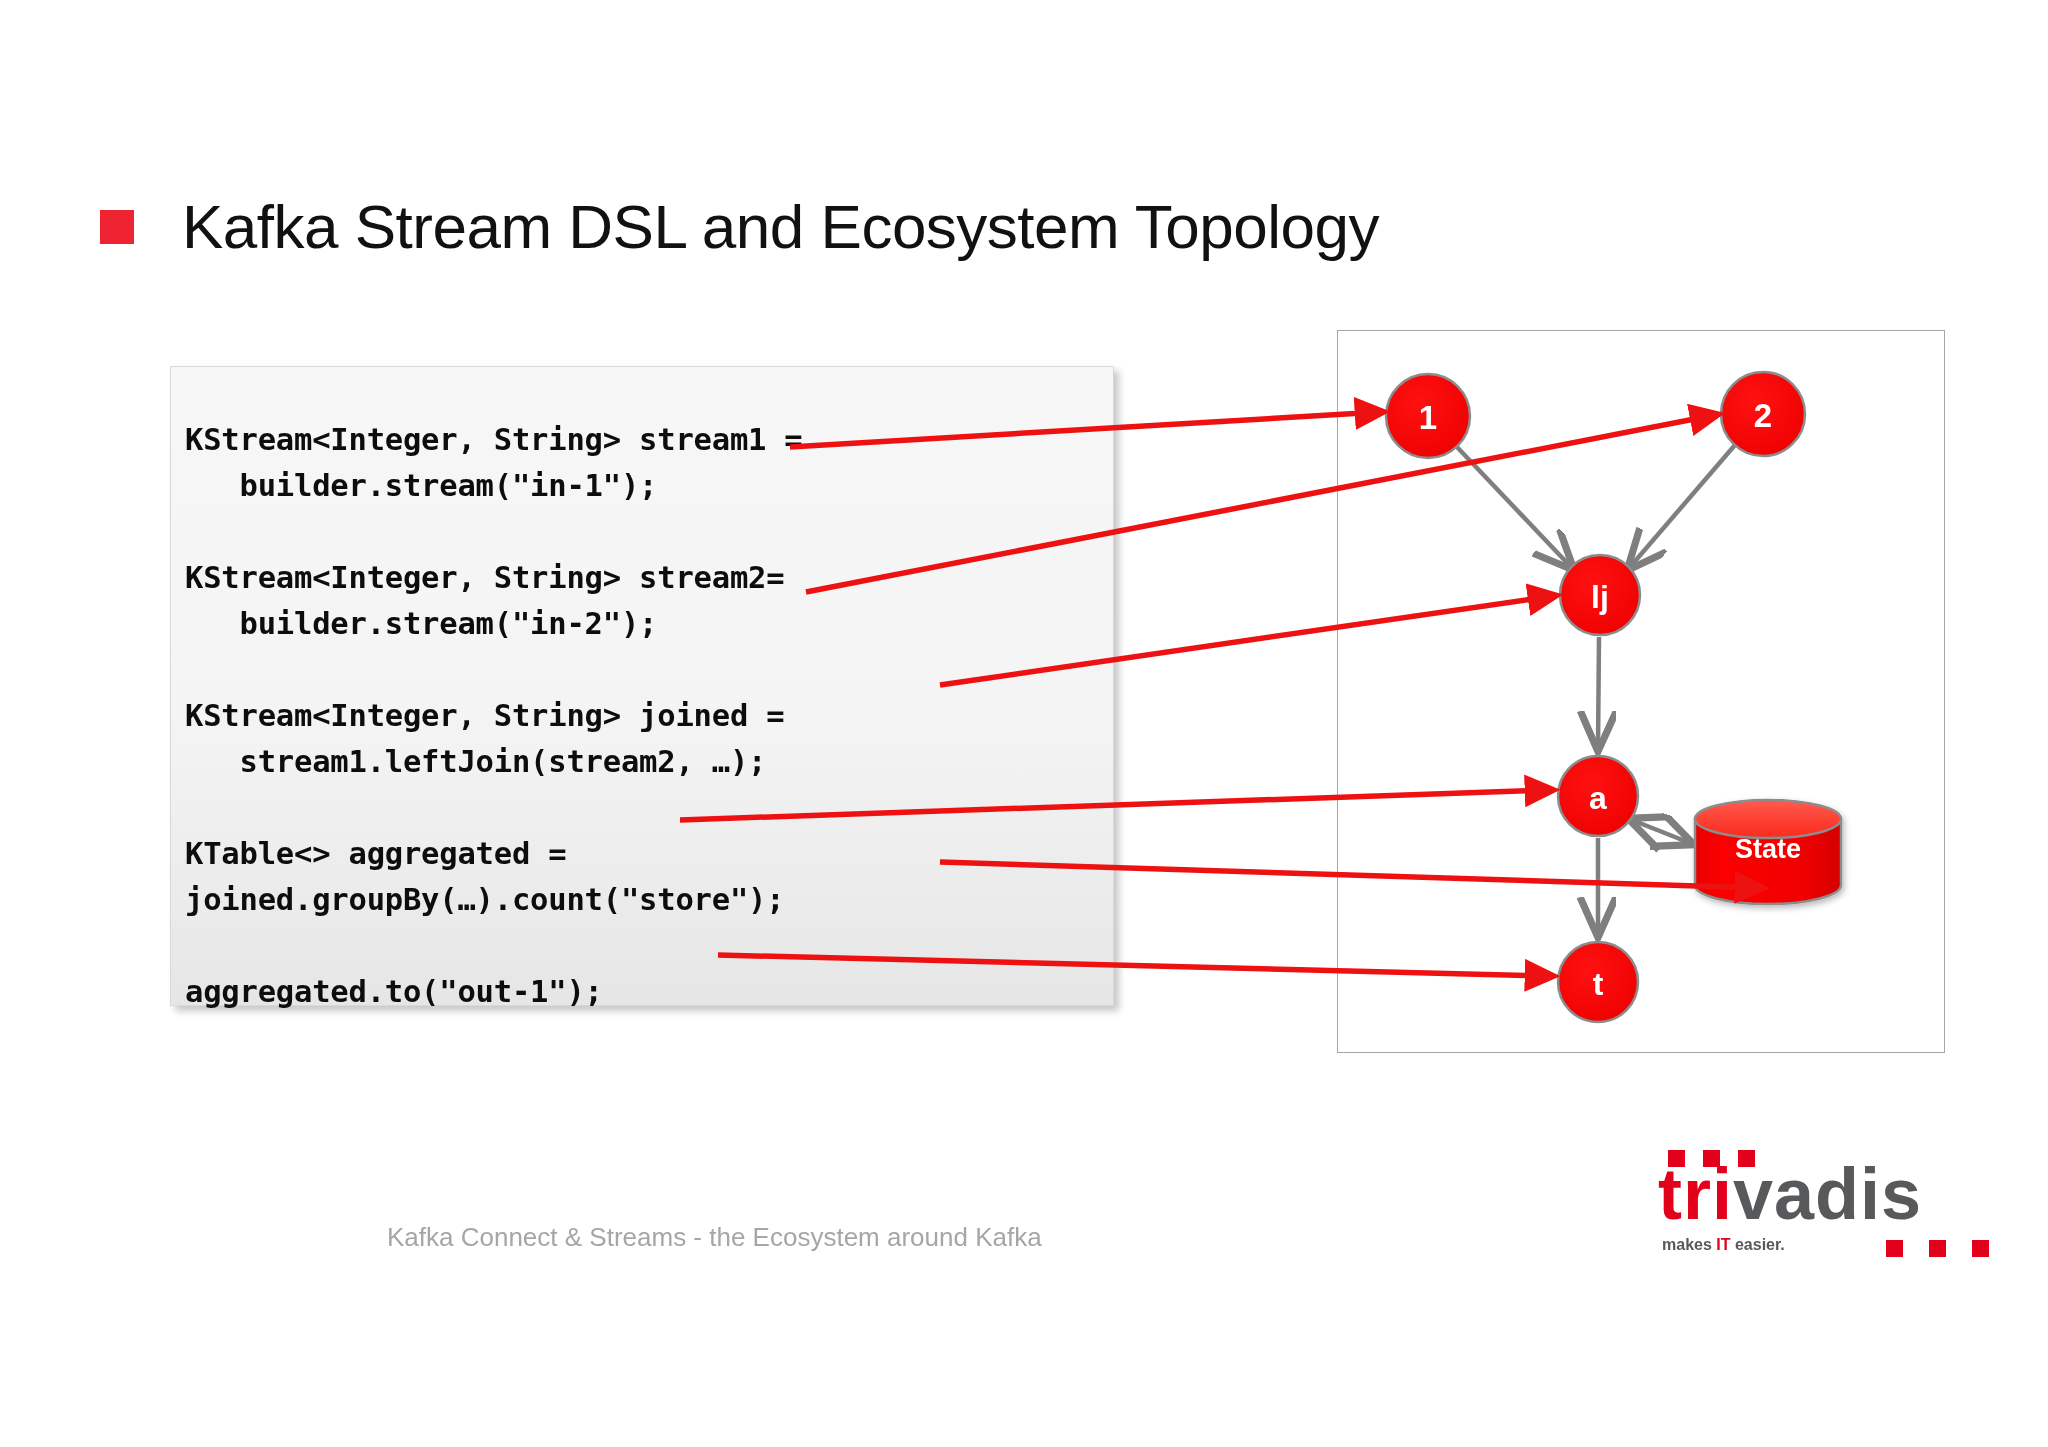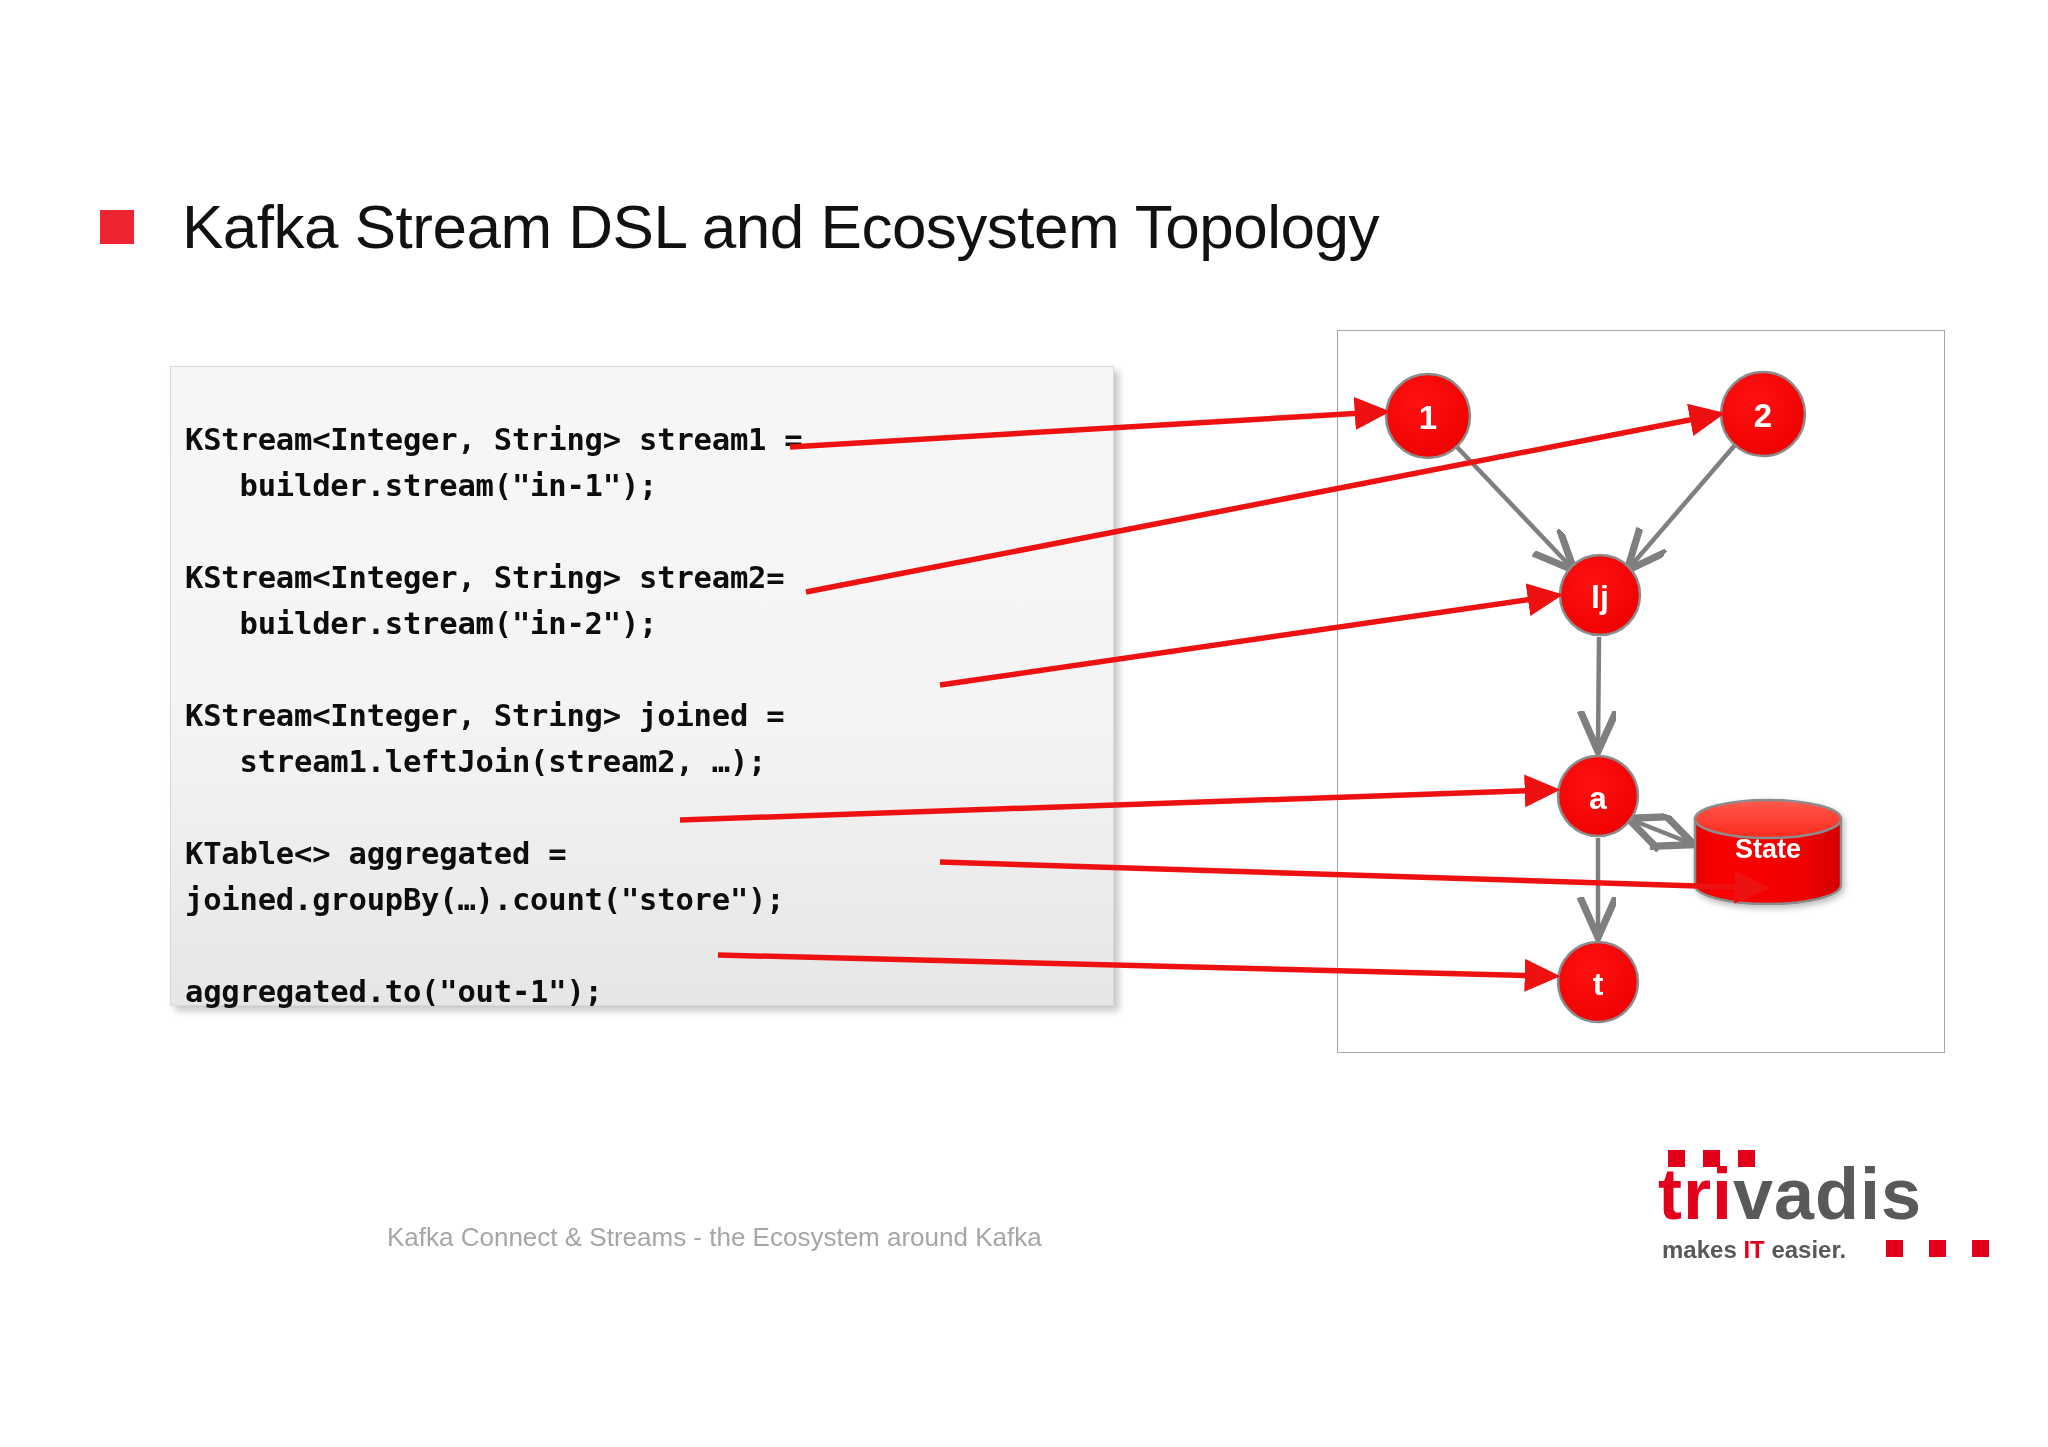--- a/index.html
+++ b/index.html
@@ -130,21 +130,21 @@
     font-weight: 600;
     letter-spacing: 1px;
     line-height: 1;
   }
   #logo-word .red { color: #e2001a; }
   #logo-word .gray { color: #58595b; }
   #logo-tagline {
     position: absolute;
     left: 4px;
     top: 86px;
-    font-size: 24px;
+    font-size: 16px;
     font-weight: bold;
     color: #58595b;
     white-space: nowrap;
   }
   #logo-tagline .red { color: #e2001a; }
   #logo-dots {
     position: absolute;
     left: 228px;
     top: 90px;
     display: flex;

